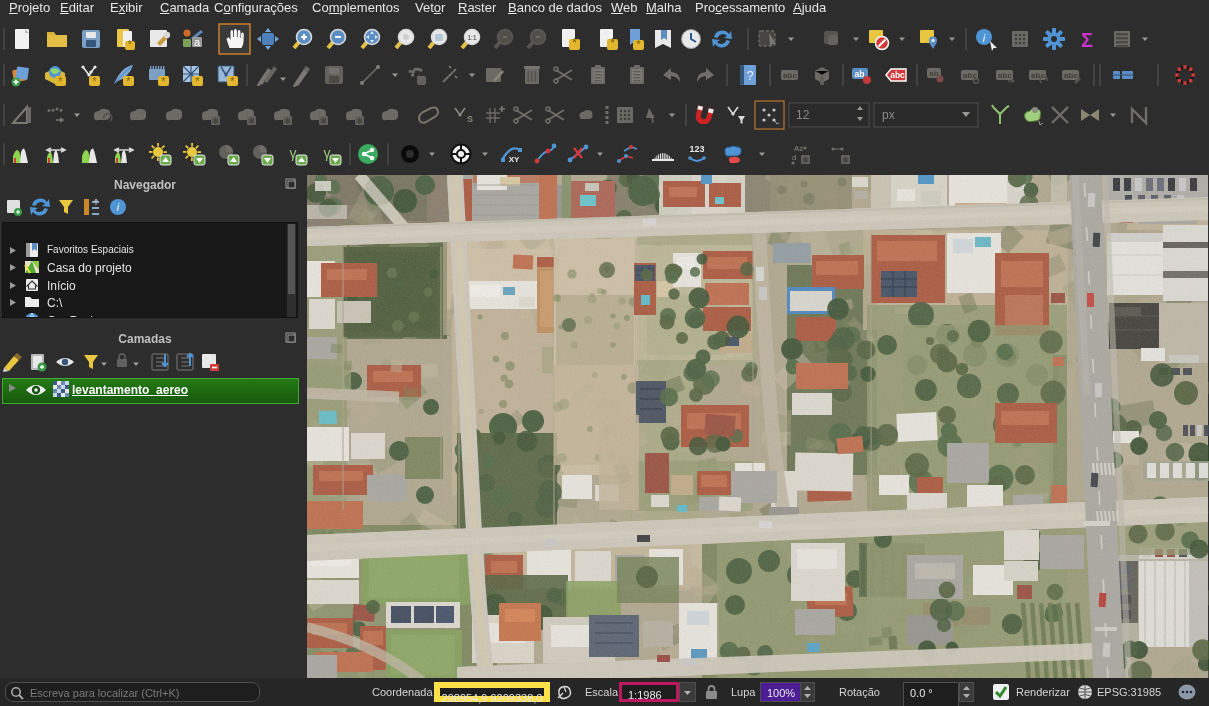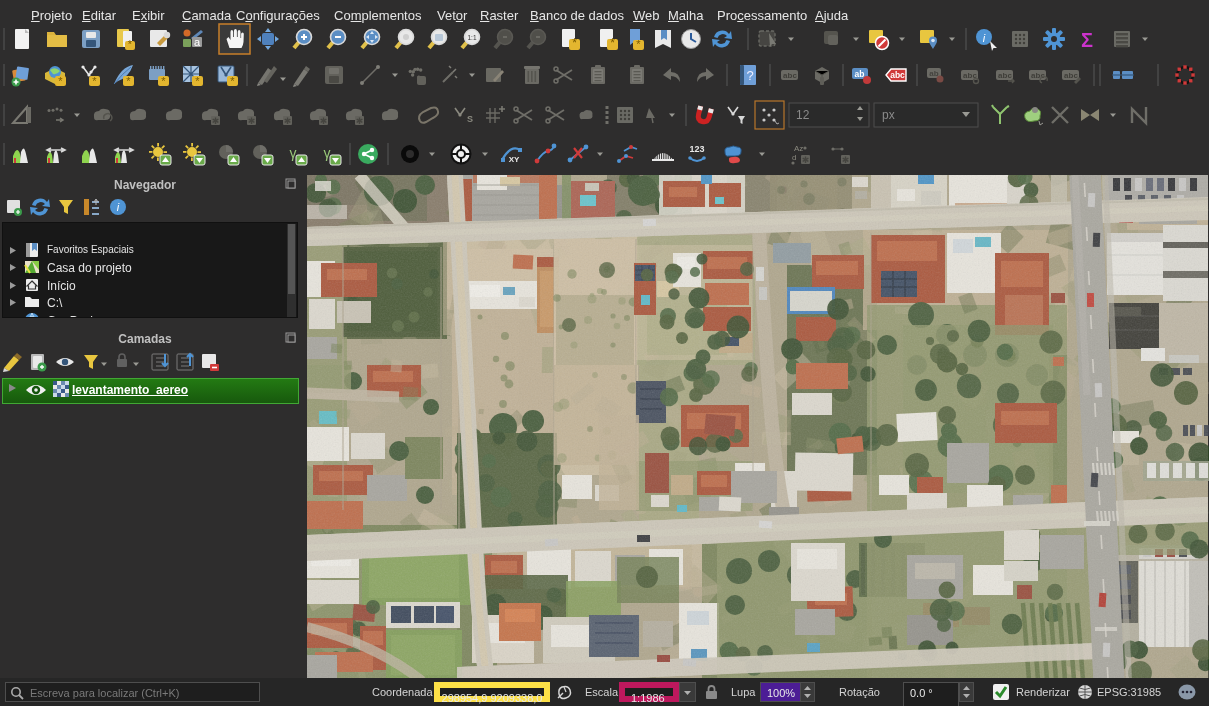--- a/index.html
+++ b/index.html
@@ -1,18 +1,18 @@
 <!DOCTYPE html>
 <html><head><meta charset="utf-8"><style>
 *{margin:0;padding:0;box-sizing:border-box;}
 html,body{width:1209px;height:706px;overflow:hidden;background:#2e2d2d;
  font-family:"Liberation Sans",sans-serif;}
 .abs{position:absolute;}
 #menubar{position:absolute;left:0;top:0;width:1209px;height:22px;background:#2e2d2d;color:#e6e6e6;font-size:13px;}
-#menubar span{position:absolute;top:8px;margin-left:22px;}
+#menubar span{position:absolute;top:0;}
 #menubar u{text-decoration:underline;}
 #panelwrap{position:absolute;left:0;top:172px;width:308px;height:506px;background:#2e2d2d;}
 .ptitle{position:absolute;color:#c0c0c0;font-size:12px;font-weight:bold;}
 #statusbar{position:absolute;left:0;top:678px;width:1209px;height:28px;background:#262626;color:#d4d4d4;font-size:11px;}
 </style></head><body>
 <div id="menubar">
     <span style="left:9px"><u>P</u>rojeto</span>
     <span style="left:60px"><u>E</u>ditar</span>
     <span style="left:110px">E<u>x</u>ibir</span>
     <span style="left:160px"><u>C</u>amada</span>
@@ -1813,36 +1813,36 @@
     <rect x="786" y="58" width="7" height="14" fill="#2c2e34" transform="rotate(2.258462963681284 790 65)"></rect>
     <rect x="780" y="118" width="7" height="14" fill="#c03a30" transform="rotate(-0.5415825005337336 784 125)"></rect>
     <rect x="788" y="208" width="7" height="14" fill="#c8c8c8" transform="rotate(-2.1091445297986784 792 215)"></rect>
     <rect x="784" y="298" width="7" height="14" fill="#30343c" transform="rotate(3.8354772552466967 788 305)"></rect>
     <rect x="792" y="418" width="7" height="14" fill="#b03228" transform="rotate(3.289062464867758 796 425)"></rect>
     <rect x="796" y="468" width="7" height="14" fill="#c8c8c8" transform="rotate(2.25477888382313 800 475)"></rect>
     <rect x="0" y="0" width="901" height="506" fill="#ccc6b8" opacity="0.12"></rect>
     <rect x="0" y="0" width="901" height="506" fill="#888" filter="url(#grain)" opacity="0.17"></rect>
   </svg>
 <div id="statusbar">
-    <div class="abs" style="left:5px;top:4px;width:255px;height:20px;background:#1e1e1e;border:1px solid #4e4e4e;border-radius:0;color:#7a7a7a">
+    <div class="abs" style="left:5px;top:4px;width:255px;height:20px;background:#1e1e1e;border:1px solid #4e4e4e;border-radius:8px;color:#7a7a7a">
       <svg class="abs" style="left:4px;top:3px" width="14" height="14">
         <circle cx="6" cy="6" r="4.2" fill="none" stroke="#aaa" stroke-width="1.6"></circle>
         <line x1="9" y1="9" x2="13" y2="13" stroke="#aaa" stroke-width="1.8"></line>
       </svg>
       <span class="abs" style="left:24px;top:4px;font-size:11px">Escreva para localizar (Ctrl+K)</span>
     </div>
     <span class="abs" style="left:372px;top:8px">Coordenada</span>
     <div class="abs" style="left:434px;top:4px;width:116px;height:20px;background:#1e1e1e;border:6px solid #fde047;color:#e8e8e8;text-align:center;padding-top:4px;font-size:11px">298954,9  9209338,0</div>
     <svg class="abs" style="left:556px;top:6px" width="18" height="18">
       <path d="M6,3 Q12,1 14,6 Q16,12 10,14 Q4,16 3,10 Q2,5 6,3 Z" fill="none" stroke="#d8d8d8" stroke-width="1.5"></path>
       <path d="M8,3 L10,8" stroke="#d8d8d8" stroke-width="1.2"></path>
       <path d="M2,14 L7,9" stroke="#d8d8d8" stroke-width="1.5"></path>
     </svg>
     <span class="abs" style="left:585px;top:8px">Escala</span>
-    <div class="abs" style="left:619px;top:4px;width:60px;height:20px;background:#1e1e1e;border:6px solid #be185d;color:#e8e8e8;padding:4px 0 0 6px;font-size:11px">1:1986</div>
+    <div class="abs" style="left:619px;top:4px;width:60px;height:20px;background:#1e1e1e;border:3px solid #be185d;color:#e8e8e8;padding:4px 0 0 6px;font-size:11px">1:1986</div>
     <div class="abs" style="left:679px;top:4px;width:17px;height:20px;background:#3a3a3a;border:1px solid #4e4e4e"><svg width="15" height="18">
         <path d="M4,8 l3.5,4 3.5,-4 Z" fill="#b0b0b0"></path>
       </svg></div>
     <svg class="abs" style="left:705px;top:6px" width="14" height="16">
       <rect x="1" y="7" width="11" height="8" rx="1" fill="#8a8a8a"></rect>
       <path d="M3.5,7 v-2 a3,3 0 0 1 6,0 v2" fill="none" stroke="#8a8a8a" stroke-width="1.8"></path>
     </svg>
     <span class="abs" style="left:731px;top:8px">Lupa</span>
     <div class="abs" style="left:760px;top:4px;width:55px;height:20px;background:#4c1d95;border:1px solid #4e4e4e;color:#e8e8e8;padding:4px 0 0 6px;font-size:11px">100%</div>
     <div class="abs" style="left:800px;top:4px;width:15px;height:20px;background:#3a3a3a;border:1px solid #4e4e4e"><svg width="13" height="18">

